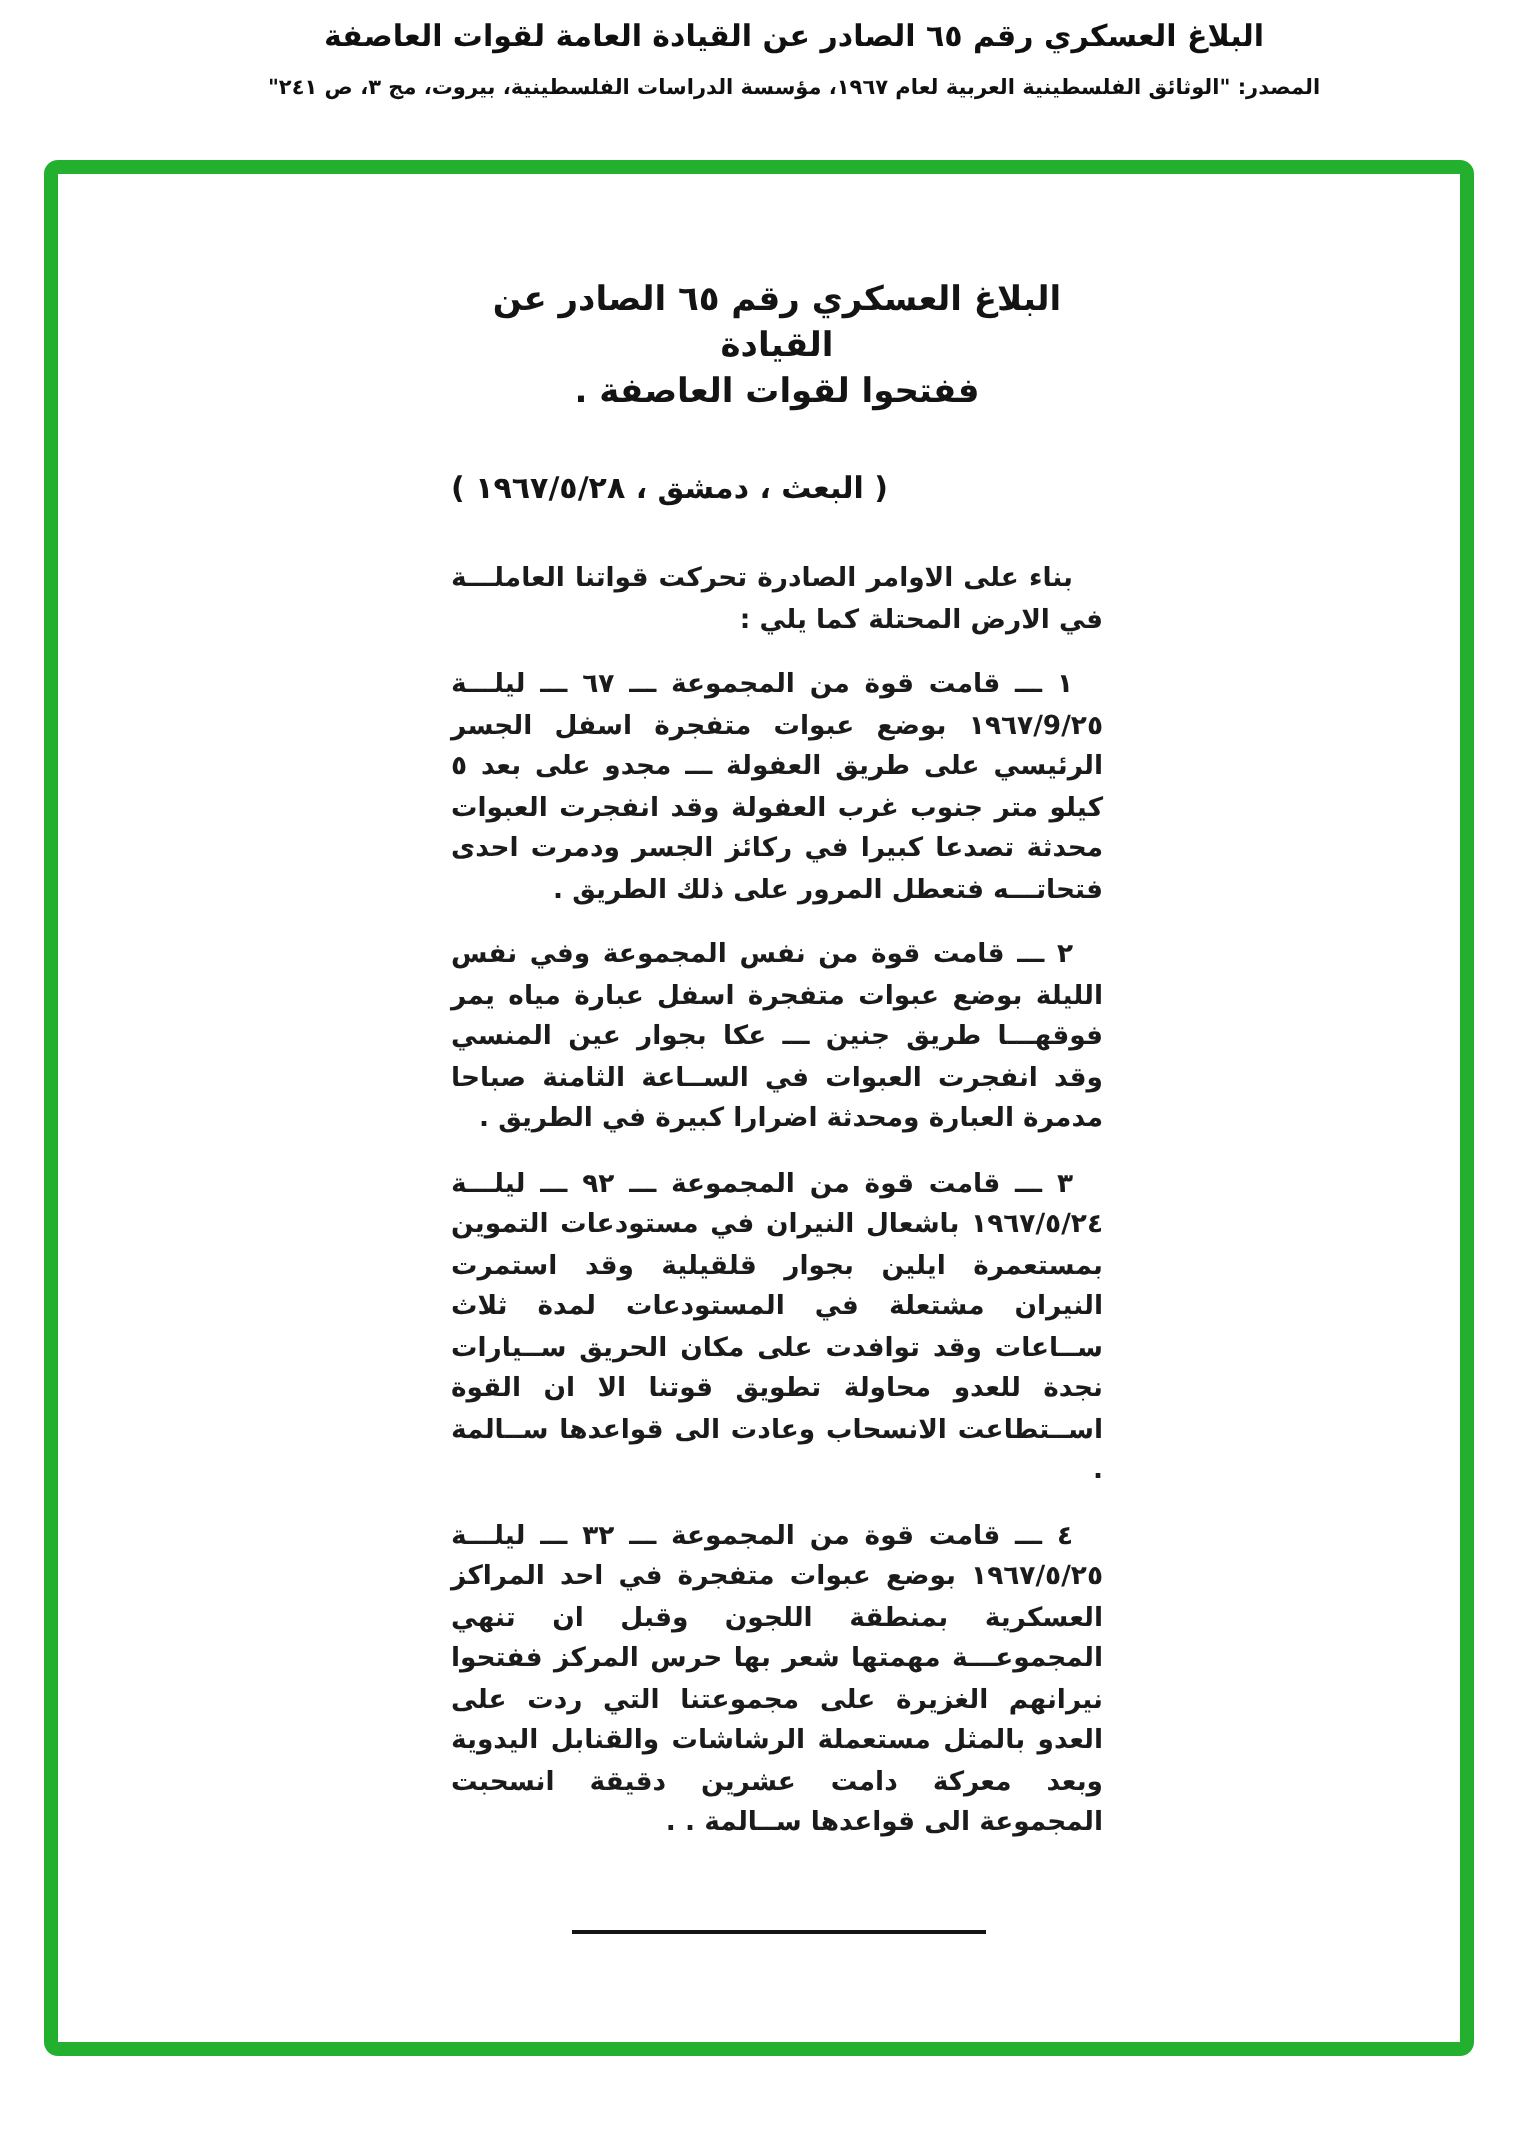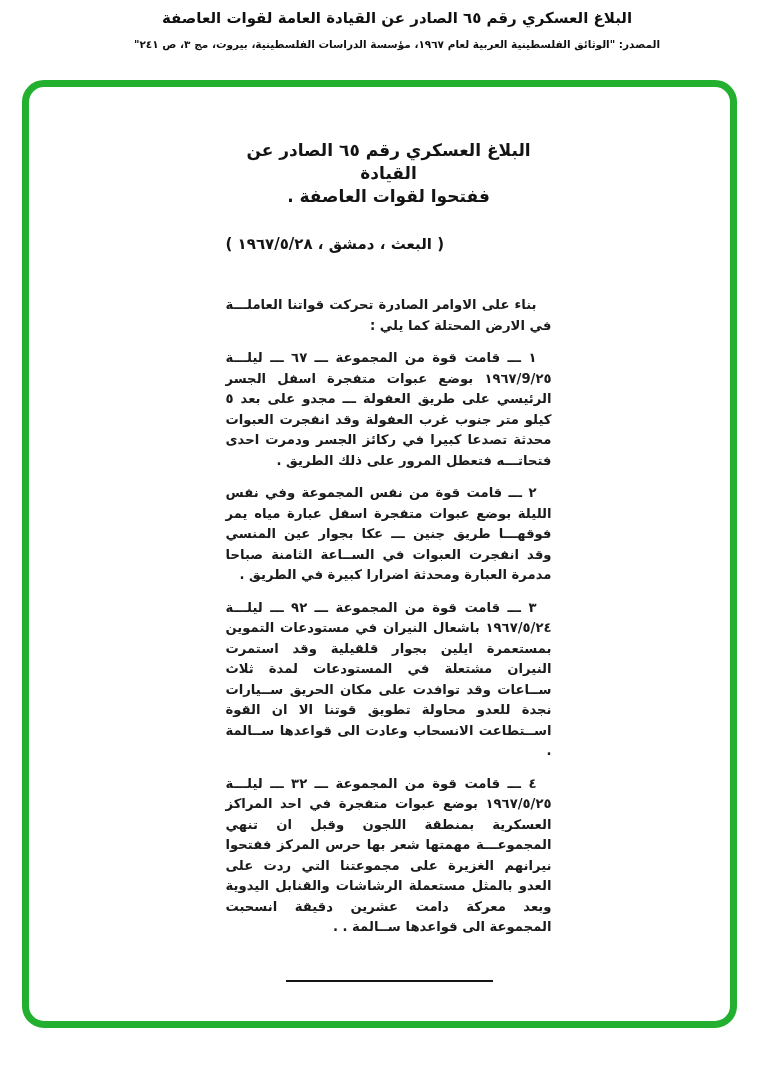--- a/index.html
+++ b/index.html
@@ -39,21 +39,21 @@
     letter-spacing: 0;
   }
   .doc-frame {
     position: absolute;
     left: 22px;
     top: 80px;
     width: 715px;
     height: 948px;
     box-sizing: border-box;
     border: 7px solid #22b02e;
-    border-radius: 22px;
+    border-radius: 7px;
     background: #ffffff;
   }
   .doc {
     position: relative;
     width: 326px;
     margin: 52px auto 0;
     transform: translateX(9px);
     direction: rtl;
     color: #1b1b1b;
   }
@@ -75,21 +75,21 @@
   .doc-body p {
     margin: 12px 0 0;
     font-size: 13.2px;
     font-weight: bold;
     line-height: 20.5px;
     text-align: justify;
     text-indent: 15px;
     color: #1b1b1b;
   }
   .doc-body p.intro {
-    margin-top: 42px;
+    margin-top: 27px;
   }
   .signature-rule {
     width: 207px;
     height: 2px;
     background: #151515;
     margin: 42px auto 0;
     transform: translateX(1px);
   }
 </style>
 </head>

